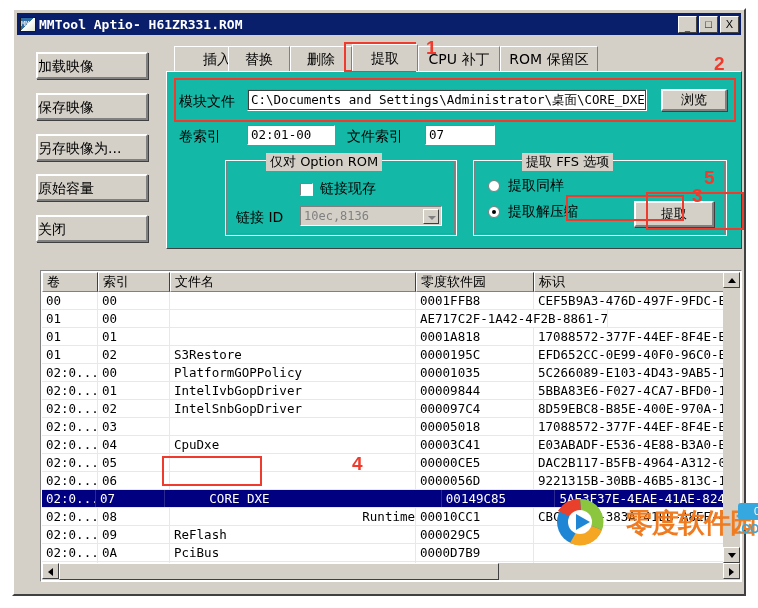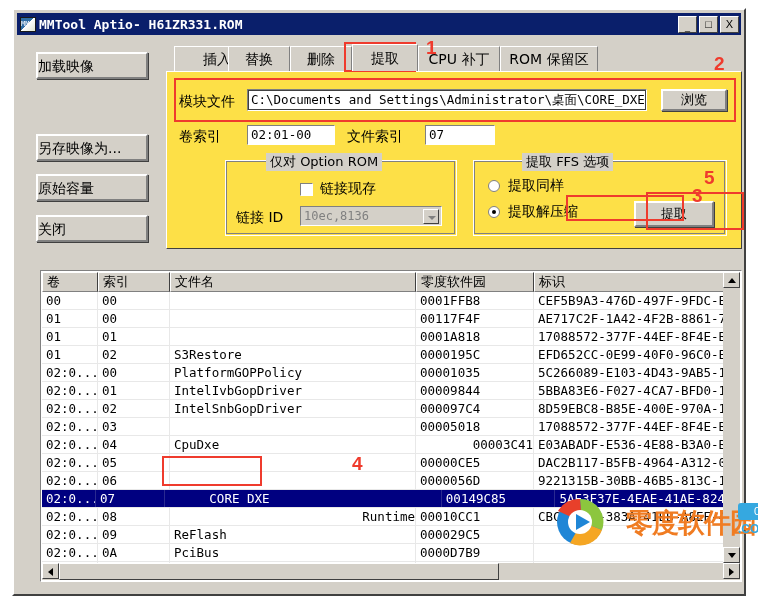--- a/index.html
+++ b/index.html
@@ -66,21 +66,21 @@
     border-right:1px solid #808080;
     font-size:14px;color:#000;text-align:center;line-height:24px;
     font-family:"DejaVu Sans","Liberation Sans",sans-serif;
     box-sizing:border-box;white-space:nowrap;
   }
   .tab.sel{top:-2px;height:27px;line-height:26px;z-index:3;
     border-right:1px solid #808080;background:#d4d0c8;}
   
   #tabpage{
     position:absolute;left:152px;top:61px;width:576px;height:178px;
-    background:#fde047;
+    background:#14b8a6;
     border-top:1px solid #ffffff;border-left:1px solid #ffffff;
     border-right:1px solid #404040;border-bottom:1px solid #404040;
     box-sizing:border-box;
   }
   .lbl{position:absolute;font-size:14px;color:#000;
        font-family:"DejaVu Sans","Liberation Sans",sans-serif;white-space:nowrap;}
   .txtbox{
     position:absolute;background:#ffffff;
     border-top:1px solid #808080;border-left:1px solid #808080;
     border-right:1px solid #ffffff;border-bottom:1px solid #ffffff;
@@ -231,20 +231,21 @@
     <div id="title-icon">MM</div>
     <div id="title-text">MMTool Aptio- H61ZR331.ROM</div>
     <div id="winbtns">
       <div class="winbtn min">_</div>
       <div class="winbtn">□</div>
       <div class="winbtn">X</div>
     </div>
   </div>
 
   <div class="lbtn" style="top:42px">加载映像</div>
+  <div class="lbtn" style="top:83px">保存映像</div>
   <div class="lbtn" style="top:124px">另存映像为...</div>
   <div class="lbtn" style="top:164px">原始容量</div>
   <div class="lbtn" style="top:205px">关闭</div>
 
   <div id="tabstrip">
     <div class="tab" style="left:8px;width:86px">插入</div>
     <div class="tab" style="left:62px;width:62px">替换</div>
     <div class="tab" style="left:124px;width:62px">删除</div>
     <div class="tab sel" style="left:186px;width:66px">提取</div>
     <div class="tab" style="left:252px;width:82px">CPU 补丁</div>
@@ -299,21 +300,20 @@
             <div class="cell" style="width: 56px;">00</div>
             <div class="cell" style="width: 72px;">00</div>
             <div class="cell" style="width: 246px;"></div>
             <div class="cell" style="width: 118px;">0001FFB8</div>
             <div class="cell" style="width: 192px;">CEF5B9A3-476D-497F-9FDC-E98143</div>
           </div>
           <div class="row">
             <div class="cell" style="width: 56px;">01</div>
             <div class="cell" style="width: 72px;">00</div>
             <div class="cell" style="width: 246px;"></div>
-            <div class="cell" style="width: 118px;">00117F4F</div>
             <div class="cell" style="width: 192px;">AE717C2F-1A42-4F2B-8861-78B790</div>
           </div>
           <div class="row">
             <div class="cell" style="width: 56px;">01</div>
             <div class="cell" style="width: 72px;">01</div>
             <div class="cell" style="width: 246px;"></div>
             <div class="cell" style="width: 118px;">0001A818</div>
             <div class="cell" style="width: 192px;">17088572-377F-44EF-8F4E-B09FFF</div>
           </div>
           <div class="row">
@@ -348,21 +348,21 @@
             <div class="cell" style="width: 56px;">02:0...</div>
             <div class="cell" style="width: 72px;">03</div>
             <div class="cell" style="width: 246px;"></div>
             <div class="cell" style="width: 118px;">00005018</div>
             <div class="cell" style="width: 192px;">17088572-377F-44EF-8F4E-B09FFF</div>
           </div>
           <div class="row">
             <div class="cell" style="width: 56px;">02:0...</div>
             <div class="cell" style="width: 72px;">04</div>
             <div class="cell" style="width: 246px;">CpuDxe</div>
-            <div class="cell" style="width: 118px; text-align: right;">00003C41</div>
+            <div class="cell" style="width: 118px;">00003C41</div>
             <div class="cell" style="width: 192px;">E03ABADF-E536-4E88-B3A0-B77F78</div>
           </div>
           <div class="row">
             <div class="cell" style="width: 56px;">02:0...</div>
             <div class="cell" style="width: 72px;">05</div>
             <div class="cell" style="width: 246px;"></div>
             <div class="cell" style="width: 118px;">00000CE5</div>
             <div class="cell" style="width: 192px;">DAC2B117-B5FB-4964-A312-0DCC77</div>
           </div>
           <div class="row">

